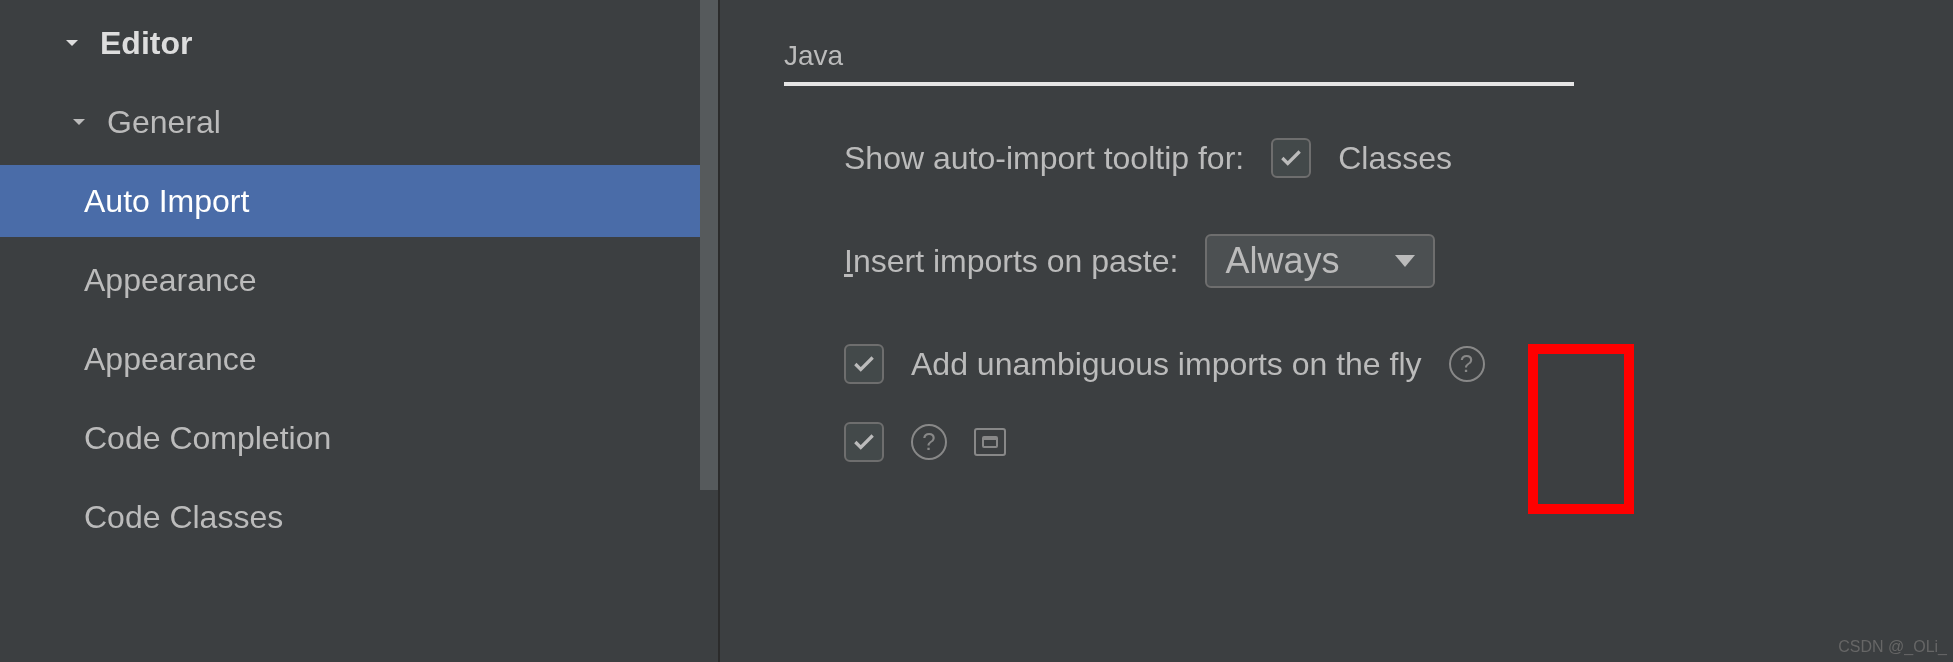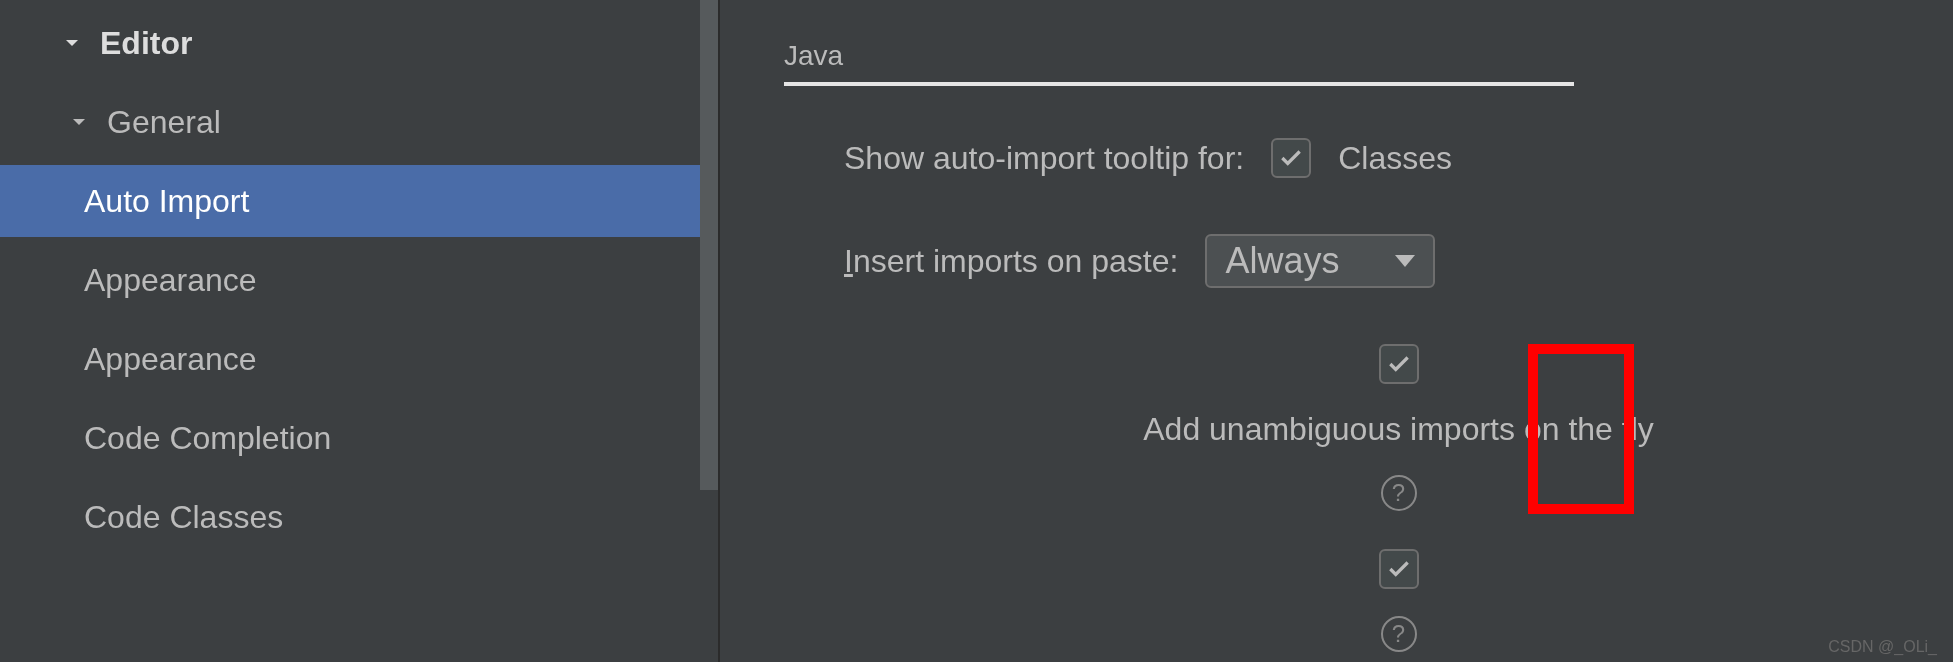--- a/index.html
+++ b/index.html
@@ -90,21 +90,20 @@
       display: flex;
       align-items: center;
       margin-bottom: 56px;
       padding-left: 60px;
       font-size: 32px;
       color: #bbbbbb;
       gap: 27px;
     }
     .setting-row.highlighted-group {
       margin-bottom: 38px;
-      flex-direction: column;
     }
     .setting-label {
       color: #bbbbbb;
     }
     .checkbox {
       display: inline-flex;
       align-items: center;
       justify-content: center;
       width: 40px;
       height: 40px;
@@ -180,21 +179,21 @@
       border: 10px solid #ff0000;
       left: 808px;
       top: 344px;
       width: 106px;
       height: 170px;
       pointer-events: none;
     }
     .watermark {
       position: absolute;
       bottom: 6px;
-      right: 16px;
+      right: 6px;
       font-size: 16px;
       color: #666;
     }
   </style>
 </head>
 <body>
 
 <div class="sidebar">
   <div class="tree-item level-0">
     <span class="chevron">

